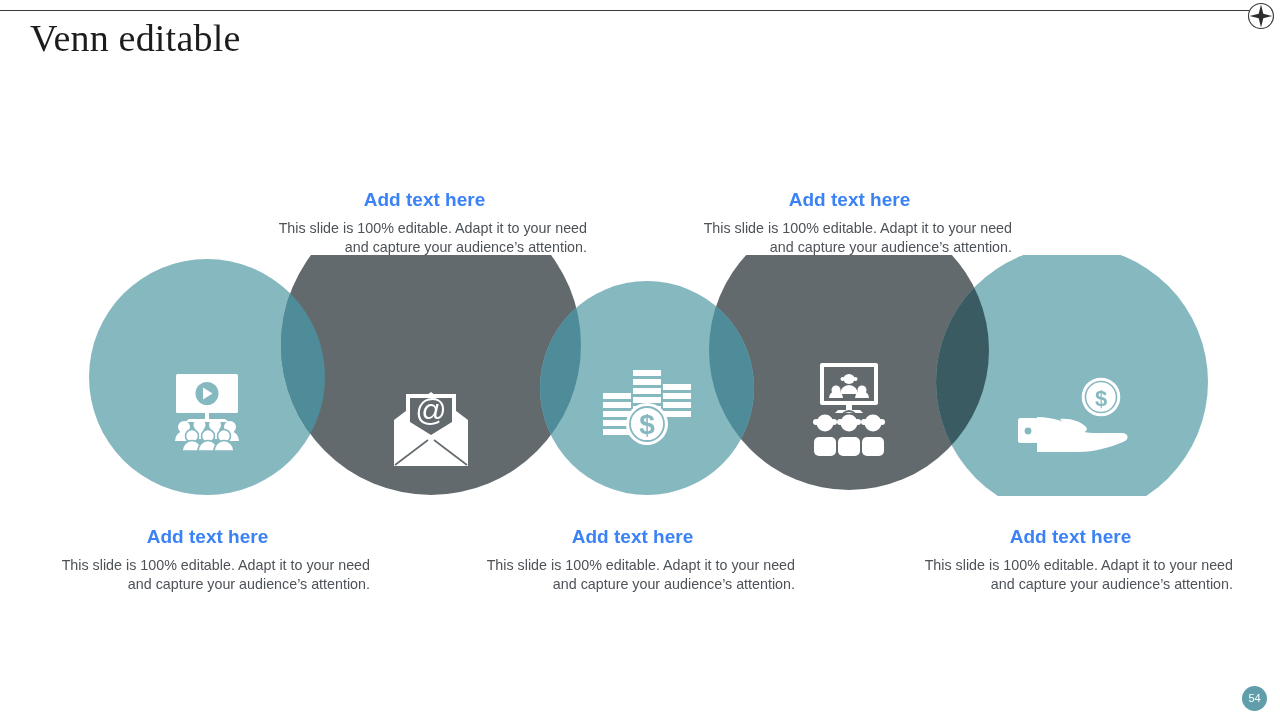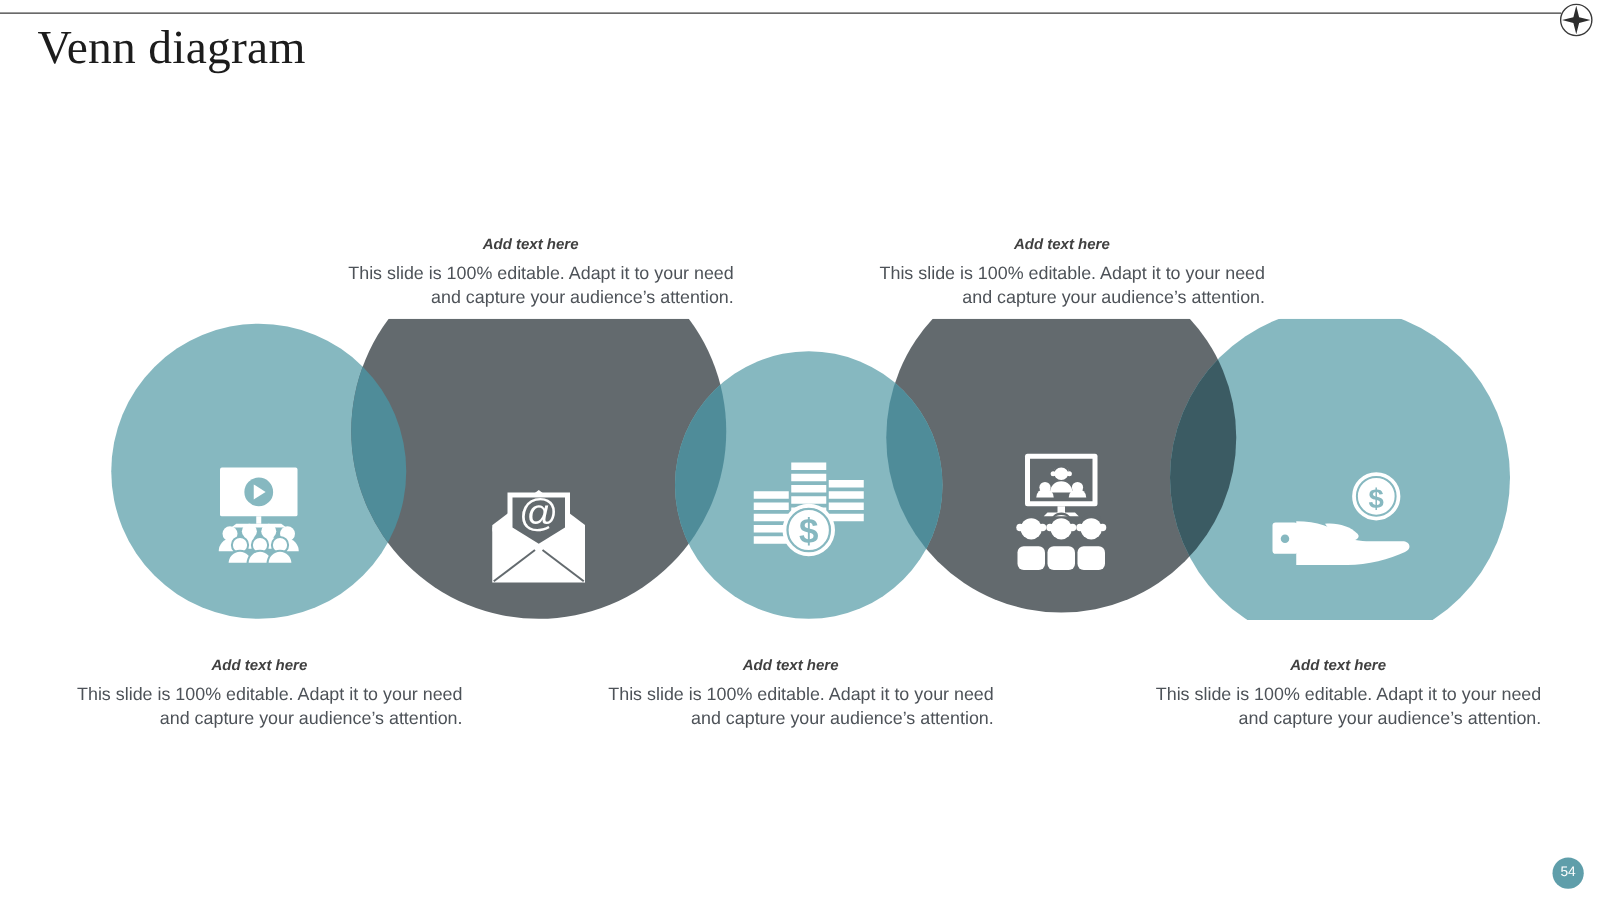--- a/index.html
+++ b/index.html
@@ -49,27 +49,26 @@
     width: 30px;
     height: 30px;
   }
 
   
   .caption {
     position: absolute;
     text-align: center;
   }
   .caption .cap-title {
-    font-size: 12px;
+    font-size: 19px;
     font-weight: bold;
-    color: #404040;
+    color: #3b82f6;
     line-height: 1.25;
     margin-bottom: 7px;
     white-space: nowrap;
-    font-style: italic;
   }
   .caption .cap-body {
     font-size: 14.3px;
     font-weight: 400;
     color: #4d5258;
     line-height: 1.36;
     text-align: right;
   }
 
   .cap-top-1 { left: 262px; top: 188px; width: 325px; }
@@ -106,21 +105,21 @@
     font-family: "Liberation Sans", sans-serif;
   }
 </style>
 </head>
 <body>
 
 <div class="slide">
 
   <div class="header-rule"></div>
 
-  <div class="slide-title">Venn diagram</div>
+  <div class="slide-title">Venn editable</div>
 
   <div class="compass-badge">
     <svg width="30" height="30" viewBox="0 0 30 30">
       <circle cx="15" cy="15" r="12.5" fill="#ffffff" stroke="#3a3a3a" stroke-width="1.1"></circle>
       <path d="M15 3.6 L17.3 12.7 L26.4 15 L17.3 17.3 L15 26.4 L12.7 17.3 L3.6 15 L12.7 12.7 Z" fill="#2d2d2d"></path>
     </svg>
   </div>
 
   <div class="caption cap-top-1">
     <div class="cap-title">Add text here</div>

